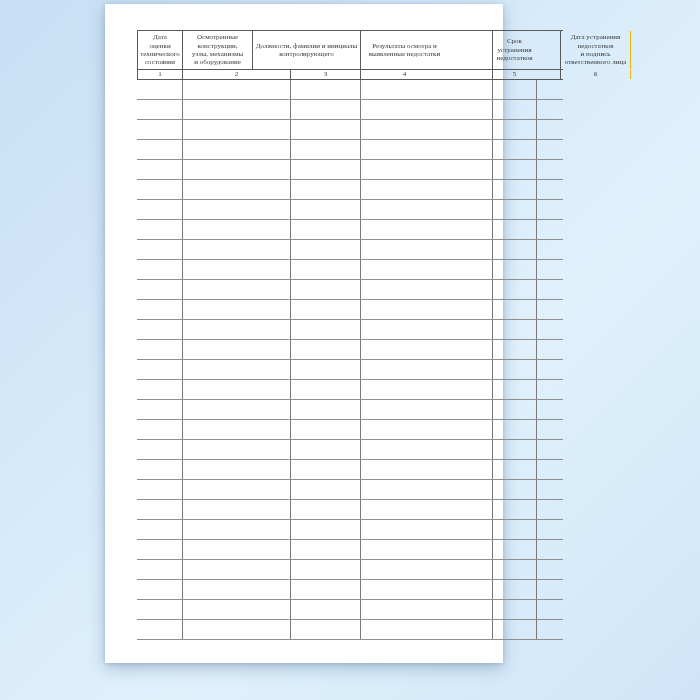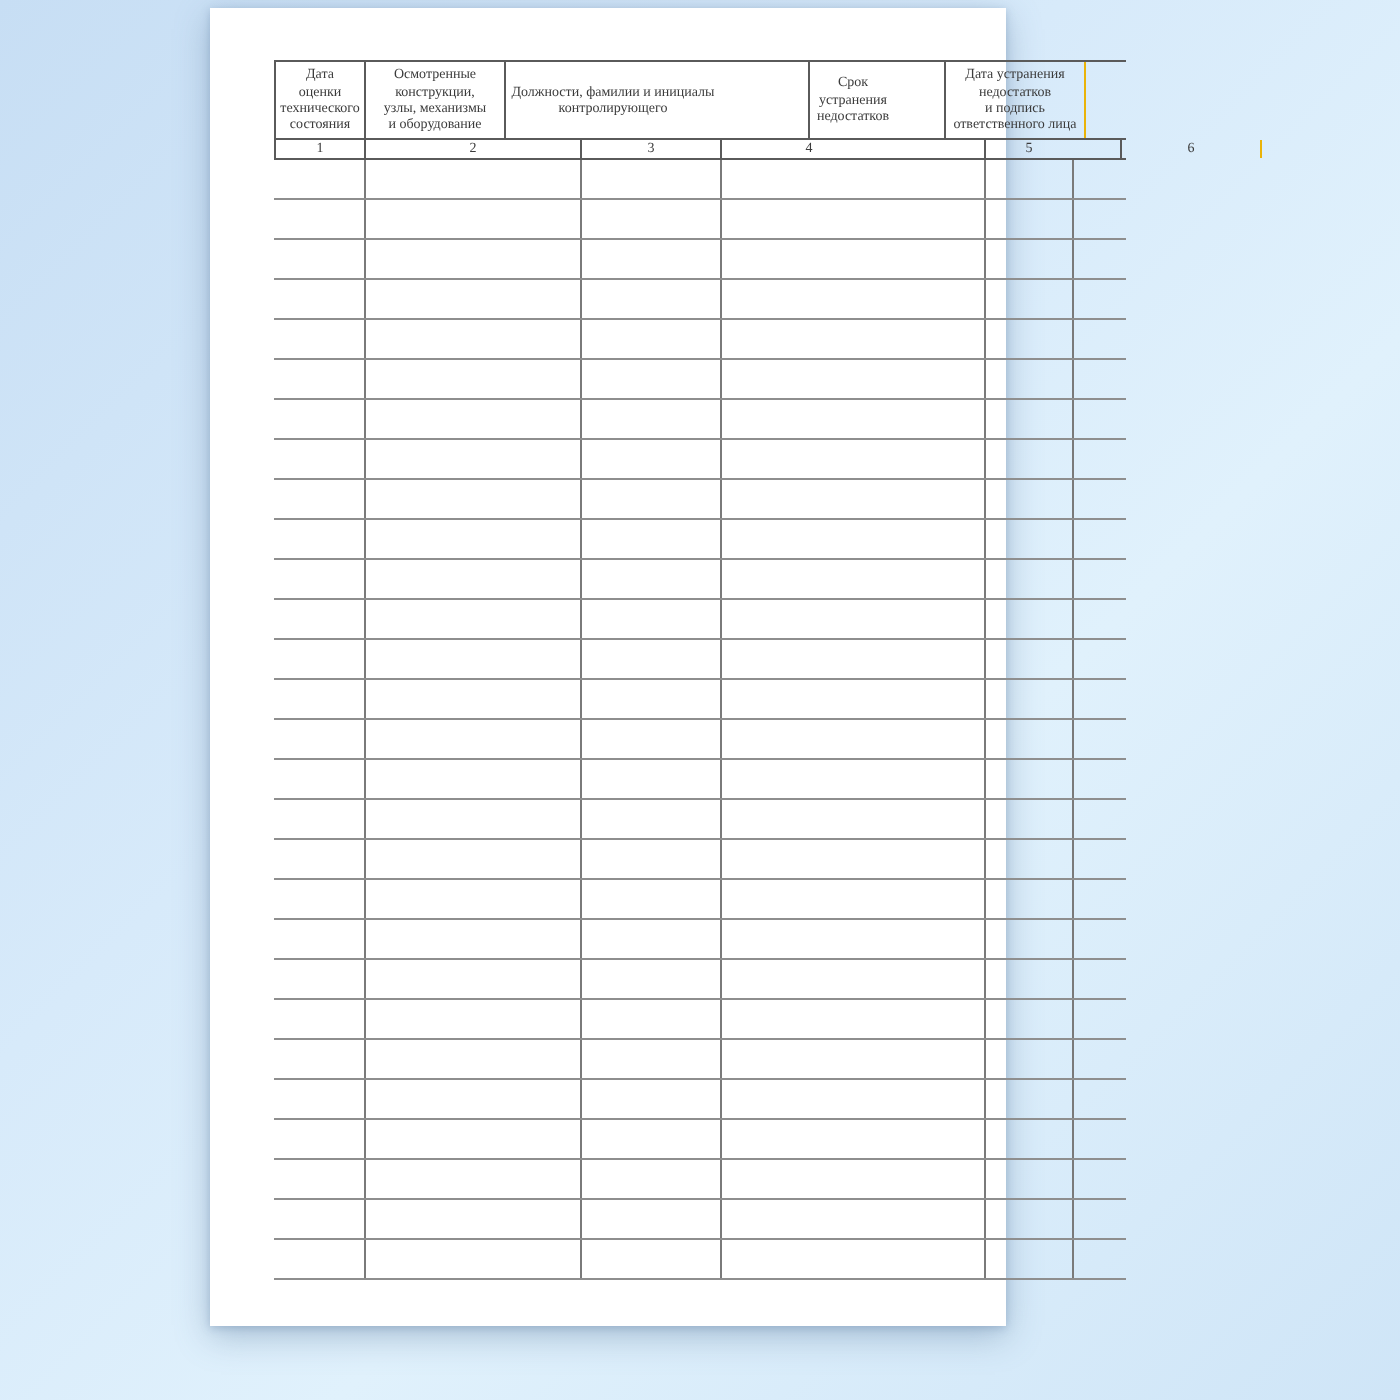--- a/index.html
+++ b/index.html
@@ -71,20 +71,22 @@
           <div class="hc c1">Дата
 оценки
 технического
 состояния</div>
           <div class="hc c3">Осмотренные
 конструкции,
 узлы, механизмы
 и оборудование</div>
           <div class="hc c2">Должности, фамилии и инициалы
 контролирующего</div>
+          <div class="hc c4">Результаты осмотра и
+выявленные недостатки</div>
           <div class="hc c5">Срок
 устранения
 недостатков</div>
           <div class="hc c6">Дата устранения
 недостатков
 и подпись
 ответственного лица</div>
         </div>
         <div class="nrow">
           <div class="nc c1">1</div>

